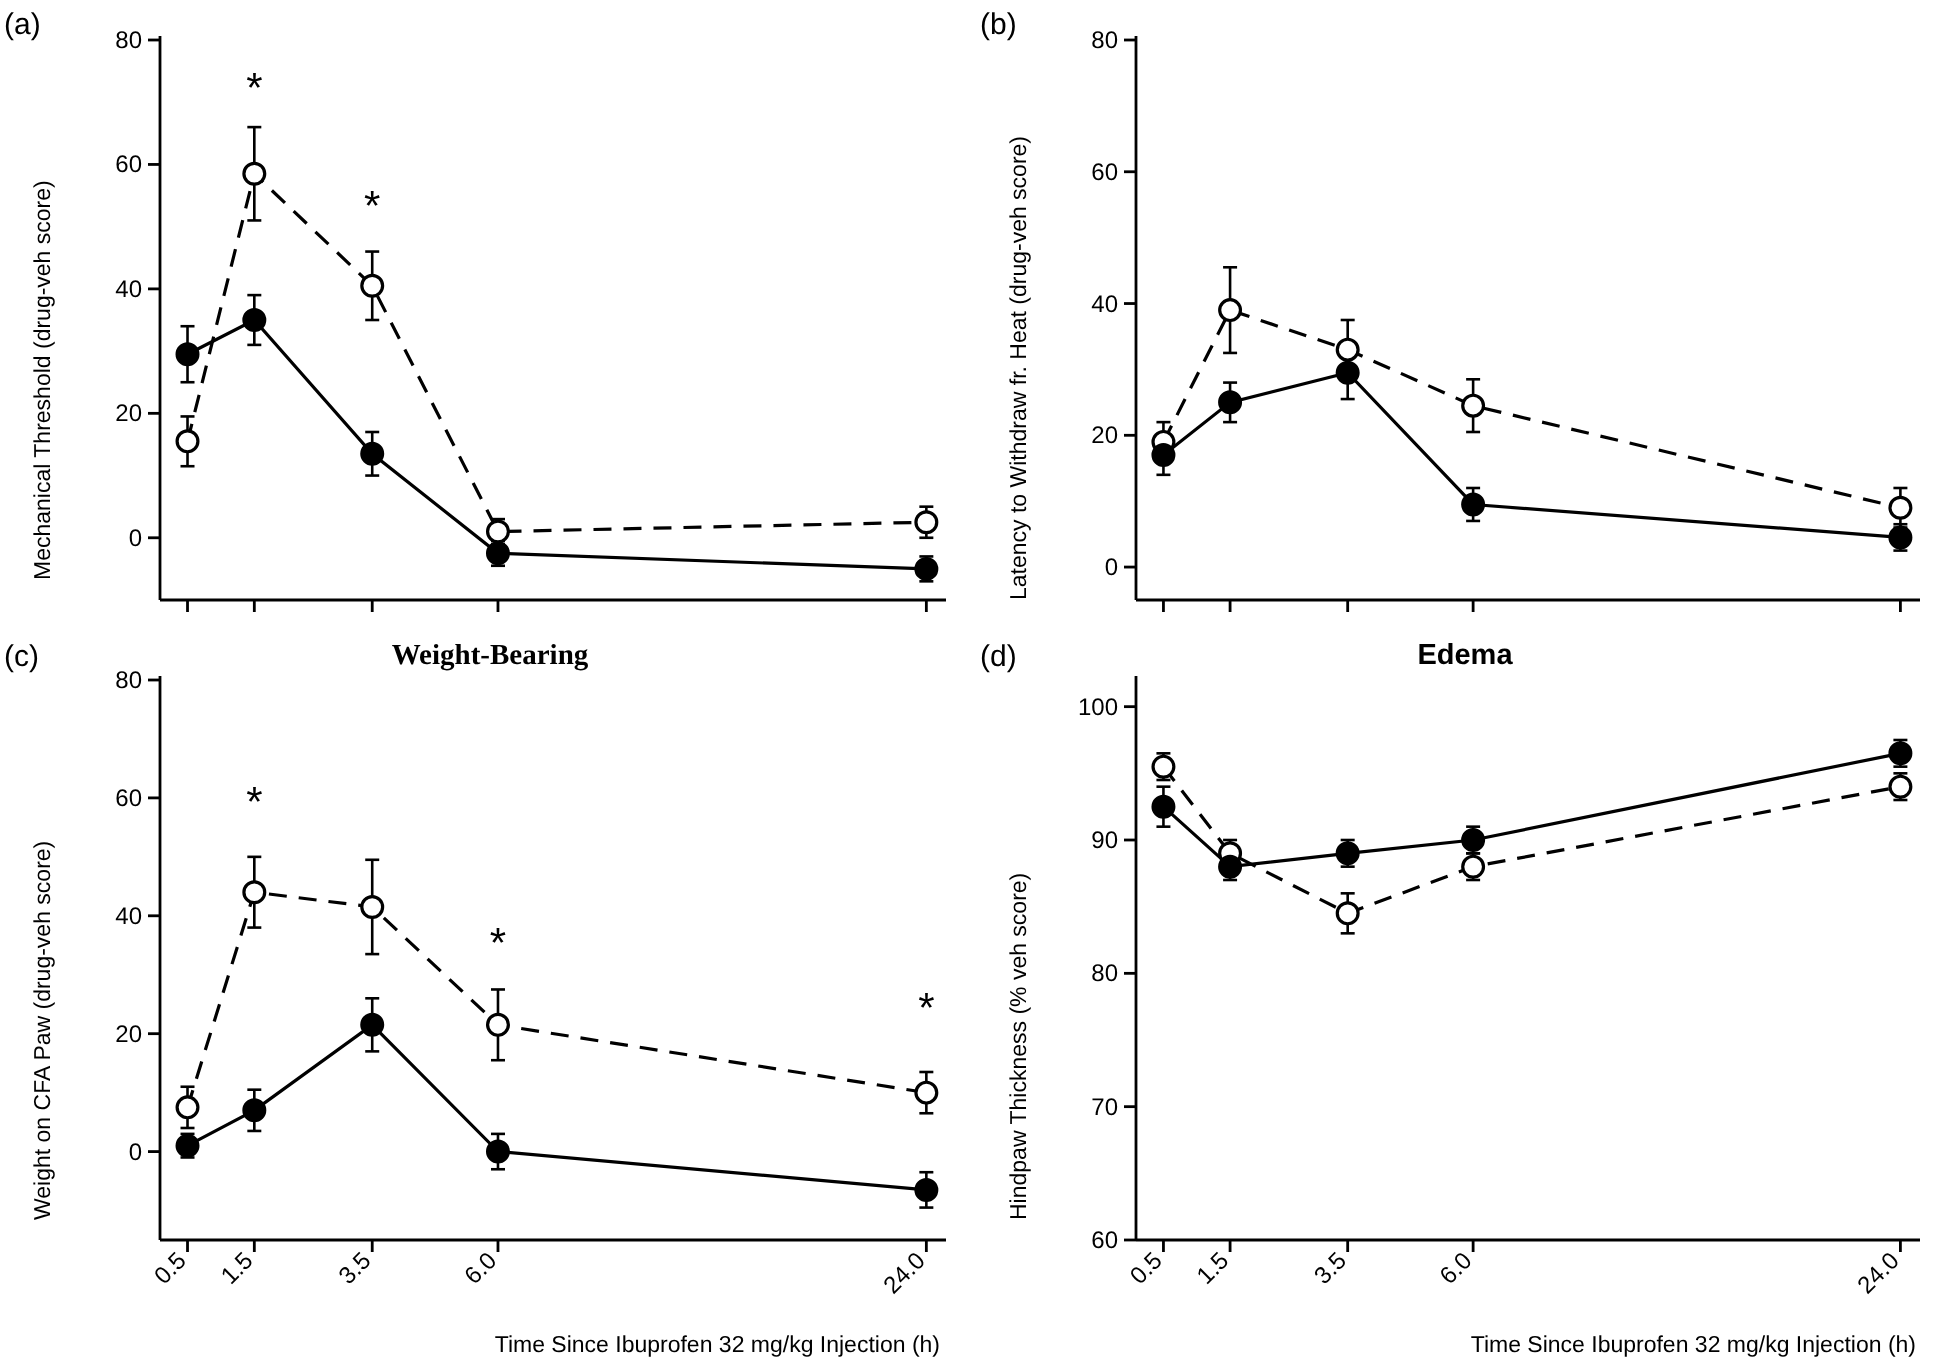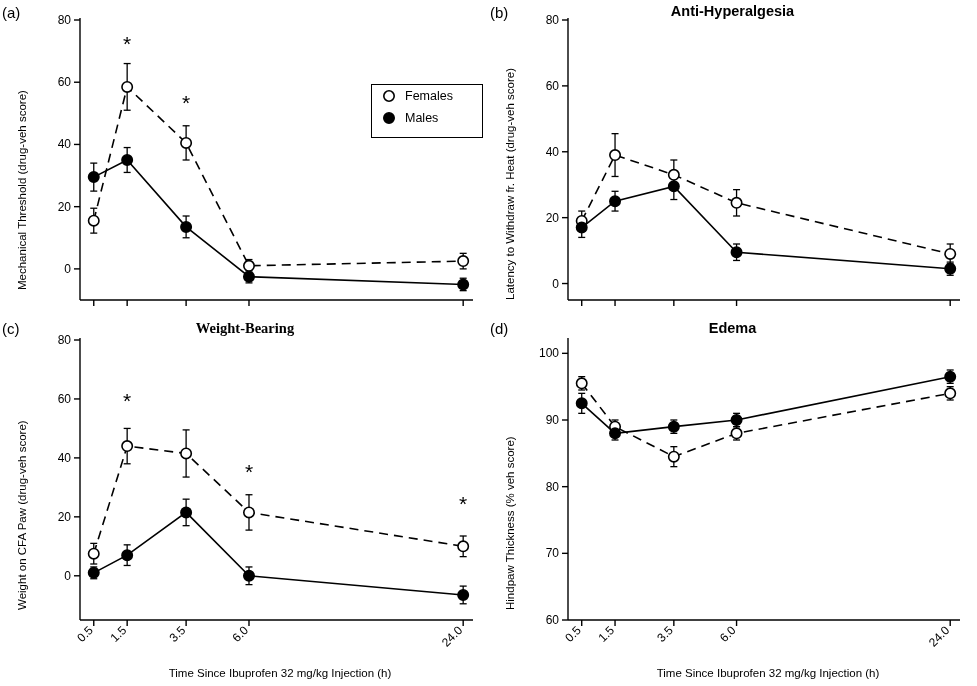--- a/index.html
+++ b/index.html
@@ -22,21 +22,21 @@
   .axis-label-y{
     position:absolute;
     font-size:11.5px;
     transform-origin:0 0;
     white-space:nowrap;
   }
   .axis-label-x{
     position:absolute;
     font-size:11.5px;
     white-space:nowrap;
-    text-align:center;
+    text-align:right;
   }
   .legend-box{
     position:absolute;border:1px solid #000;background:#fff;
   }
   .legend-item{
     display:flex;align-items:center;gap:9px;
     font-size:12.5px;
     height:22px;
     padding-left:10px;
   }
@@ -129,21 +129,20 @@
         <circle cx="186.11" cy="226.88888888888889" r="5.2" fill="#000" stroke="#000" stroke-width="1.6"></circle>
         <circle cx="248.99" cy="276.6666666666667" r="5.2" fill="#000" stroke="#000" stroke-width="1.6"></circle>
         <circle cx="463.175" cy="284.44444444444446" r="5.2" fill="#000" stroke="#000" stroke-width="1.6"></circle>
         <text x="127.16" y="51.111111111111114" text-anchor="middle" font-size="21" font-family="Liberation Sans, sans-serif" fill="#000">*</text>
         <text x="186.11" y="110.2222222222222" text-anchor="middle" font-size="21" font-family="Liberation Sans, sans-serif" fill="#000">*</text>
       </svg>
   </div>
 
   <div class="panel" id="panel-b" style="left:488px;top:0px;width:489px;height:320px;">
     <div class="panel-letter" style="left:2px;top:4px;">(b)</div>
-    <div class="panel-title" style="top:3px;">Anti-Hyperalgesia</div>
     <div class="axis-label-y" style="left:16px;top:300px;transform:rotate(-90deg);">Latency to Withdraw fr. Heat (drug-veh score)</div>
     <svg id="svg-b" width="489" height="320">
         <line x1="80" y1="18" x2="80" y2="300" stroke="#000" stroke-width="1.4"></line>
         <line x1="80" y1="300" x2="472" y2="300" stroke="#000" stroke-width="1.4"></line>
         <line x1="74" y1="283.52941176470586" x2="80" y2="283.52941176470586" stroke="#000" stroke-width="1.4"></line>
         <text x="71" y="287.52941176470586" text-anchor="end" font-size="12" font-family="Liberation Sans, sans-serif" fill="#000">0</text>
         <line x1="74" y1="217.6470588235294" x2="80" y2="217.6470588235294" stroke="#000" stroke-width="1.4"></line>
         <text x="71" y="221.6470588235294" text-anchor="end" font-size="12" font-family="Liberation Sans, sans-serif" fill="#000">20</text>
         <line x1="74" y1="151.76470588235293" x2="80" y2="151.76470588235293" stroke="#000" stroke-width="1.4"></line>
         <text x="71" y="155.76470588235293" text-anchor="end" font-size="12" font-family="Liberation Sans, sans-serif" fill="#000">40</text>
@@ -403,28 +402,14 @@
         <circle cx="248.56" cy="123.33333333333334" r="5.2" fill="#fff" stroke="#000" stroke-width="1.6"></circle>
         <circle cx="462.2" cy="83.33333333333334" r="5.2" fill="#fff" stroke="#000" stroke-width="1.6"></circle>
         <circle cx="93.72" cy="93.33333333333331" r="5.2" fill="#000" stroke="#000" stroke-width="1.6"></circle>
         <circle cx="127.03999999999999" cy="123.33333333333334" r="5.2" fill="#000" stroke="#000" stroke-width="1.6"></circle>
         <circle cx="185.84" cy="116.66666666666666" r="5.2" fill="#000" stroke="#000" stroke-width="1.6"></circle>
         <circle cx="248.56" cy="110" r="5.2" fill="#000" stroke="#000" stroke-width="1.6"></circle>
         <circle cx="462.2" cy="66.66666666666666" r="5.2" fill="#000" stroke="#000" stroke-width="1.6"></circle>
       </svg>
   </div>
 
-  <div class="legend-box" id="legend" style="left:371px;top:84px;width:110px;height:52px;">
-    <div class="legend-item">
-      <svg width="14" height="14">
-          <circle cx="7" cy="7" r="5.2" fill="#ffffff" stroke="#000" stroke-width="1.6"></circle>
-        </svg>
-      <span>Females</span>
-    </div>
-    <div class="legend-item">
-      <svg width="14" height="14">
-          <circle cx="7" cy="7" r="5.2" fill="#000000" stroke="#000" stroke-width="1.6"></circle>
-        </svg>
-      <span>Males</span>
-    </div>
-  </div>
 
 </div>
 
 </body></html>

